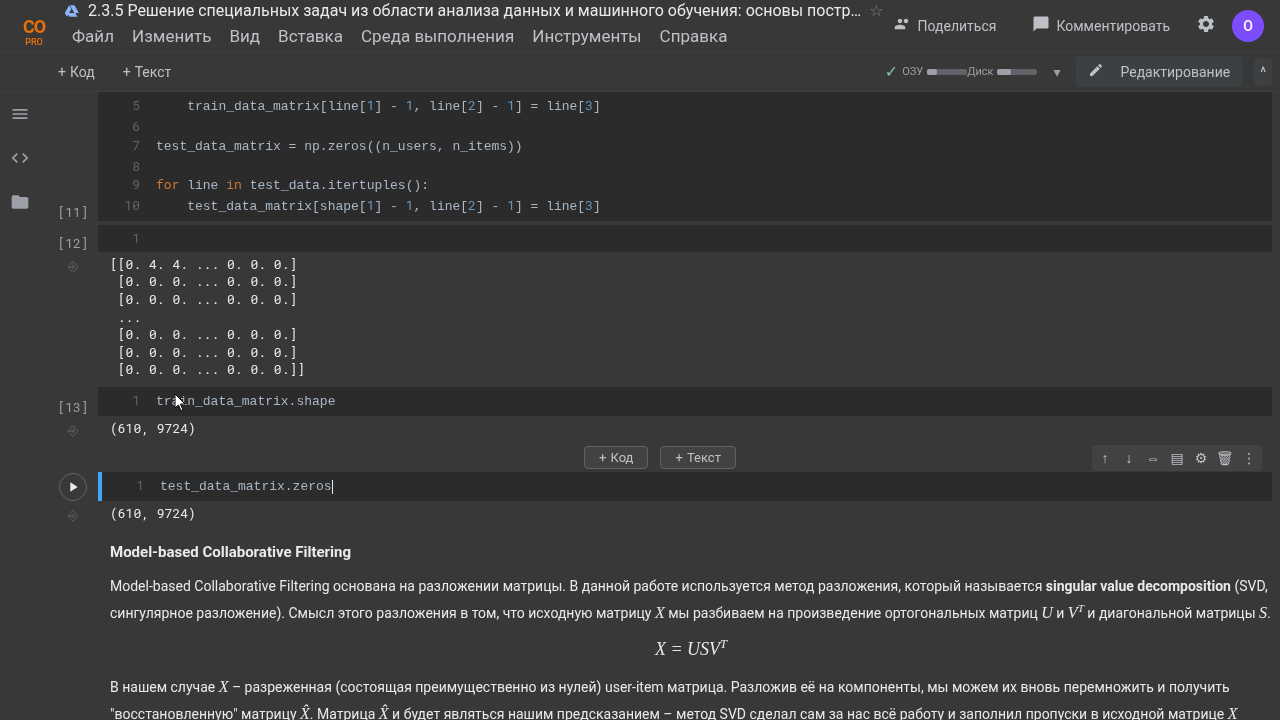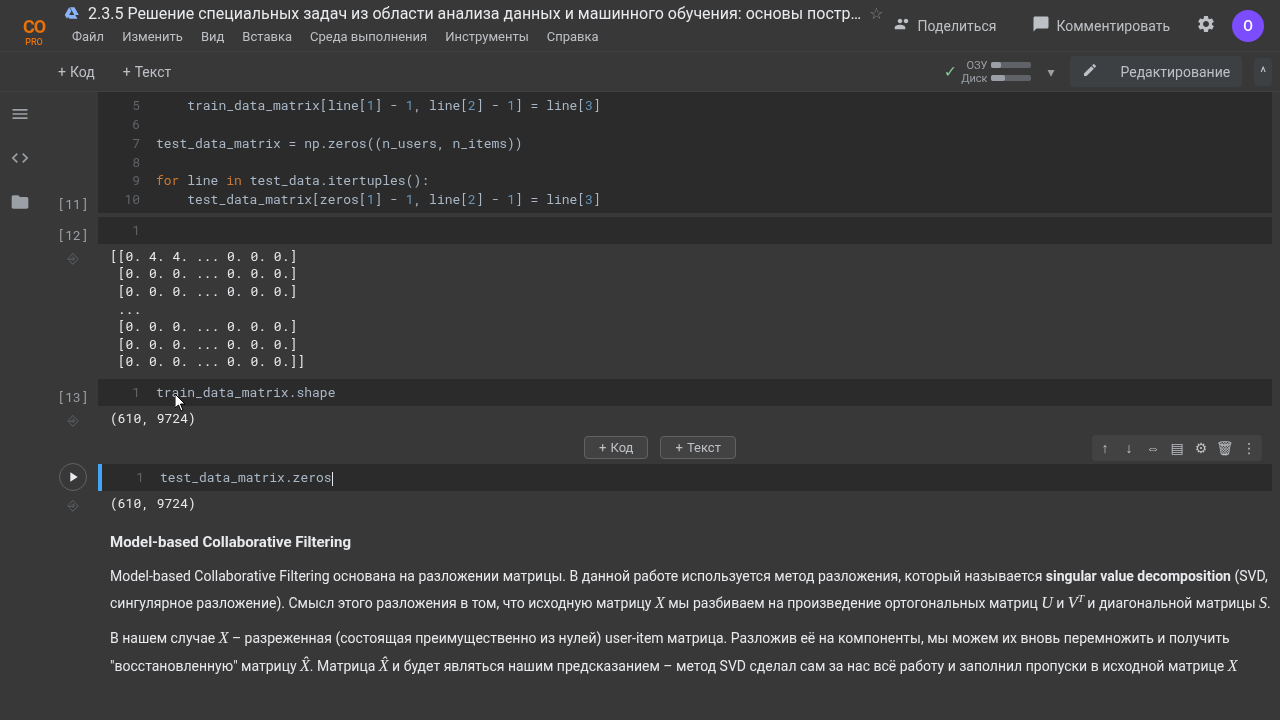--- a/index.html
+++ b/index.html
@@ -10,38 +10,38 @@
 .logo { display: flex; align-items: center; margin-right: 12px; }
 .logo-icon { width: 36px; height: 36px; display: flex; flex-direction: column; align-items: center; justify-content: center; margin-top: 12px; }
 .logo-symbol { font-size: 18px; font-weight: bold; color: #e8710a; letter-spacing: -1px; }
 .logo-pro { font-size: 9px; color: #e8710a; font-weight: 500; }
 .doc-info { flex: 1; display: flex; flex-direction: column; min-width: 0; }
 .doc-title-row { display: flex; align-items: center; gap: 8px; }
 .doc-icon { width: 16px; height: 16px; color: #8ab4f8; }
 .doc-title { color: #e8eaed; font-size: 16px; white-space: nowrap; overflow: hidden; text-overflow: ellipsis; max-width: 820px; }
 .star-icon { color: #80868b; cursor: pointer; font-size: 16px; }
 .menu-bar { display: flex; gap: 2px; margin-top: 2px; }
-.menu-item { color: #bdc1c6; font-size: 13px; padding: 4px 8px; cursor: pointer; border-radius: 4px; text-align: center; }
+.menu-item { color: #bdc1c6; font-size: 17px; padding: 4px 8px; cursor: pointer; border-radius: 4px; text-align: center; }
 .header-actions { display: flex; align-items: center; gap: 16px; }
 .header-btn { display: flex; align-items: center; gap: 6px; color: #bdc1c6; font-size: 14px; cursor: pointer; padding: 6px 10px; border-radius: 4px; }
 .gear-icon { color: #bdc1c6; cursor: pointer; font-size: 18px; }
 .avatar { width: 32px; height: 32px; border-radius: 50%; background: #7c4dff; display: flex; align-items: center; justify-content: center; color: white; font-weight: 500; cursor: pointer; }
 
 
 .toolbar { background: #383838; height: 40px; display: flex; align-items: center; padding: 0 8px 0 48px; border-bottom: 1px solid #3c4043; justify-content: space-between; }
 .toolbar-left { display: flex; gap: 8px; }
 .add-btn { display: flex; align-items: center; gap: 4px; color: #bdc1c6; font-size: 14px; padding: 4px 10px; cursor: pointer; border-radius: 4px; }
 .toolbar-right { display: flex; align-items: center; gap: 12px; }
-.resource-info { display: flex; flex-direction: column; align-items: flex-end; font-size: 11px; color: #9aa0a6; }
+.resource-info { display: flex; align-items: flex-end; font-size: 11px; color: #9aa0a6; }
 .resource-check { color: #81c995; margin-right: 4px; font-size: 16px; }
 .resource-row { display: flex; align-items: center; }
 .resource-bar { width: 40px; height: 6px; background: #5f6368; border-radius: 2px; margin-left: 4px; position: relative; }
 .resource-fill { height: 100%; background: #9aa0a6; border-radius: 2px; }
 .dropdown-arrow { color: #9aa0a6; cursor: pointer; padding: 4px; }
-.edit-btn { display: flex; align-items: center; gap: 22px; color: #bdc1c6; font-size: 14px; padding: 6px 12px; cursor: pointer; border-radius: 4px; background: #3c4043; }
+.edit-btn { display: flex; align-items: center; gap: 16px; color: #bdc1c6; font-size: 14px; padding: 6px 12px; cursor: pointer; border-radius: 4px; background: #3c4043; }
 .collapse-btn { color: #bdc1c6; cursor: pointer; padding: 6px; border-radius: 4px; background: #3c4043; font-size: 14px; }
 
 
 .main-container { display: flex; height: calc(100% - 92px); }
 .sidebar { width: 40px; background: #383838; display: flex; flex-direction: column; align-items: center; gap: 20px; padding-top: 10px; }
 .sidebar-icon { width: 24px; height: 24px; color: #9aa0a6; cursor: pointer; display: flex; align-items: center; justify-content: center; font-size: 18px; }
 
 
 .notebook { flex: 1; overflow-y: auto; padding: 0 8px; }
 .cell { margin: 0 0 4px 0; }
@@ -56,21 +56,21 @@
 .code-text { white-space: pre; }
 .output-row { display: flex; align-items: flex-start; padding: 4px 0; }
 .output-icon { width: 50px; display: flex; justify-content: center; padding-top: 2px; }
 .output-icon span { color: #5f6368; font-size: 14px; }
 .output-text { font-family: 'Roboto Mono', monospace; font-size: 13px; color: #e8eaed; white-space: pre; padding-left: 12px; line-height: 1.35; }
 
 
 .kw { color: #cc7832; }
 .fn { color: #a9b7c6; }
 .num { color: #6897bb; }
-.var { color: #a9b7c6; }
+.var { color: #a9b7c6; font-family: Liberation Mono, monospace; }
 
 
 .cell-active .code-area { border-left: 4px solid #42a5f5; background: #2b2b2b; }
 .cell-cursor { display: inline-block; width: 1px; height: 14px; background: #e8eaed; vertical-align: text-bottom; animation: blink 1s step-end infinite; }
 @keyframes blink { 50% { opacity: 0; } }
 
 
 .cell-toolbar { position: absolute; top: -24px; right: 10px; display: flex; gap: 2px; background: #424242; border-radius: 4px; padding: 2px; z-index: 10; }
 .cell-tool-btn { width: 22px; height: 22px; display: flex; align-items: center; justify-content: center; color: #bdc1c6; cursor: pointer; border-radius: 3px; font-size: 14px; }
 
@@ -230,21 +230,21 @@
             <div class="code-line">
                 <span class="line-num">8</span>
                 <span class="code-text"></span>
               </div>
             <div class="code-line">
                 <span class="line-num">9</span>
                 <span class="code-text"><span class="kw">for</span><span class="var"> line </span><span class="kw">in</span><span class="var"> test_data.itertuples():</span></span>
               </div>
             <div class="code-line">
                 <span class="line-num">10</span>
-                <span class="code-text"><span class="var">    test_data_matrix[zeros[</span><span class="num">1</span><span class="var">] - </span><span class="num">1</span><span class="var">, line[</span><span class="num">2</span><span class="var">] - </span><span class="num">1</span><span class="var">] = line[</span><span class="num">3</span><span class="var">]</span></span>
+                <span class="code-text"><span class="var">    test_data_matrix[shape[</span><span class="num">1</span><span class="var">] - </span><span class="num">1</span><span class="var">, line[</span><span class="num">2</span><span class="var">] - </span><span class="num">1</span><span class="var">] = line[</span><span class="num">3</span><span class="var">]</span></span>
               </div>
           </div>
         </div>
       </div>
     </div>
 
     <div class="cell">
       <div class="cell-row">
         <div class="cell-gutter">
             <span class="exec-count">[12]</span>
@@ -340,20 +340,21 @@
     </div>
 
     <div class="cell">
       <div class="cell-row">
         <div class="cell-gutter"></div>
         <div class="cell-body md-cell">
           <h3>Model-based Collaborative Filtering</h3>
           <p>
             <span>Model-based Collaborative Filtering основана на разложении матрицы. В данной работе используется метод разложения, который называется </span><b>singular value decomposition</b><span> (SVD, сингулярное разложение). Смысл этого разложения в том, что исходную матрицу </span><span class="mathvar">X</span><span> мы разбиваем на произведение ортогональных матриц </span><span class="mathvar">U</span><span> и </span><span class="mathvar">V<span class="sup">T</span></span><span> и диагональной матрицы </span><span class="mathvar">S</span>.
           </p>
+          <div class="formula"><span>X = USV</span><span class="sup">T</span></div>
           <p>
             <span>В нашем случае </span><span class="mathvar">X</span><span> – разреженная (состоящая преимущественно из нулей) user-item матрица. Разложив её на компоненты, мы можем их вновь перемножить и получить "восстановленную" матрицу </span><span class="mathvar">X̂</span><span>. Матрица </span><span class="mathvar">X̂</span><span> и будет являться нашим предсказанием – метод SVD сделал сам за нас всё работу и заполнил пропуски в исходной матрице </span><span class="mathvar">X</span>
           </p>
 
         </div>
       </div>
     </div>
 
   </div>
 </div>

